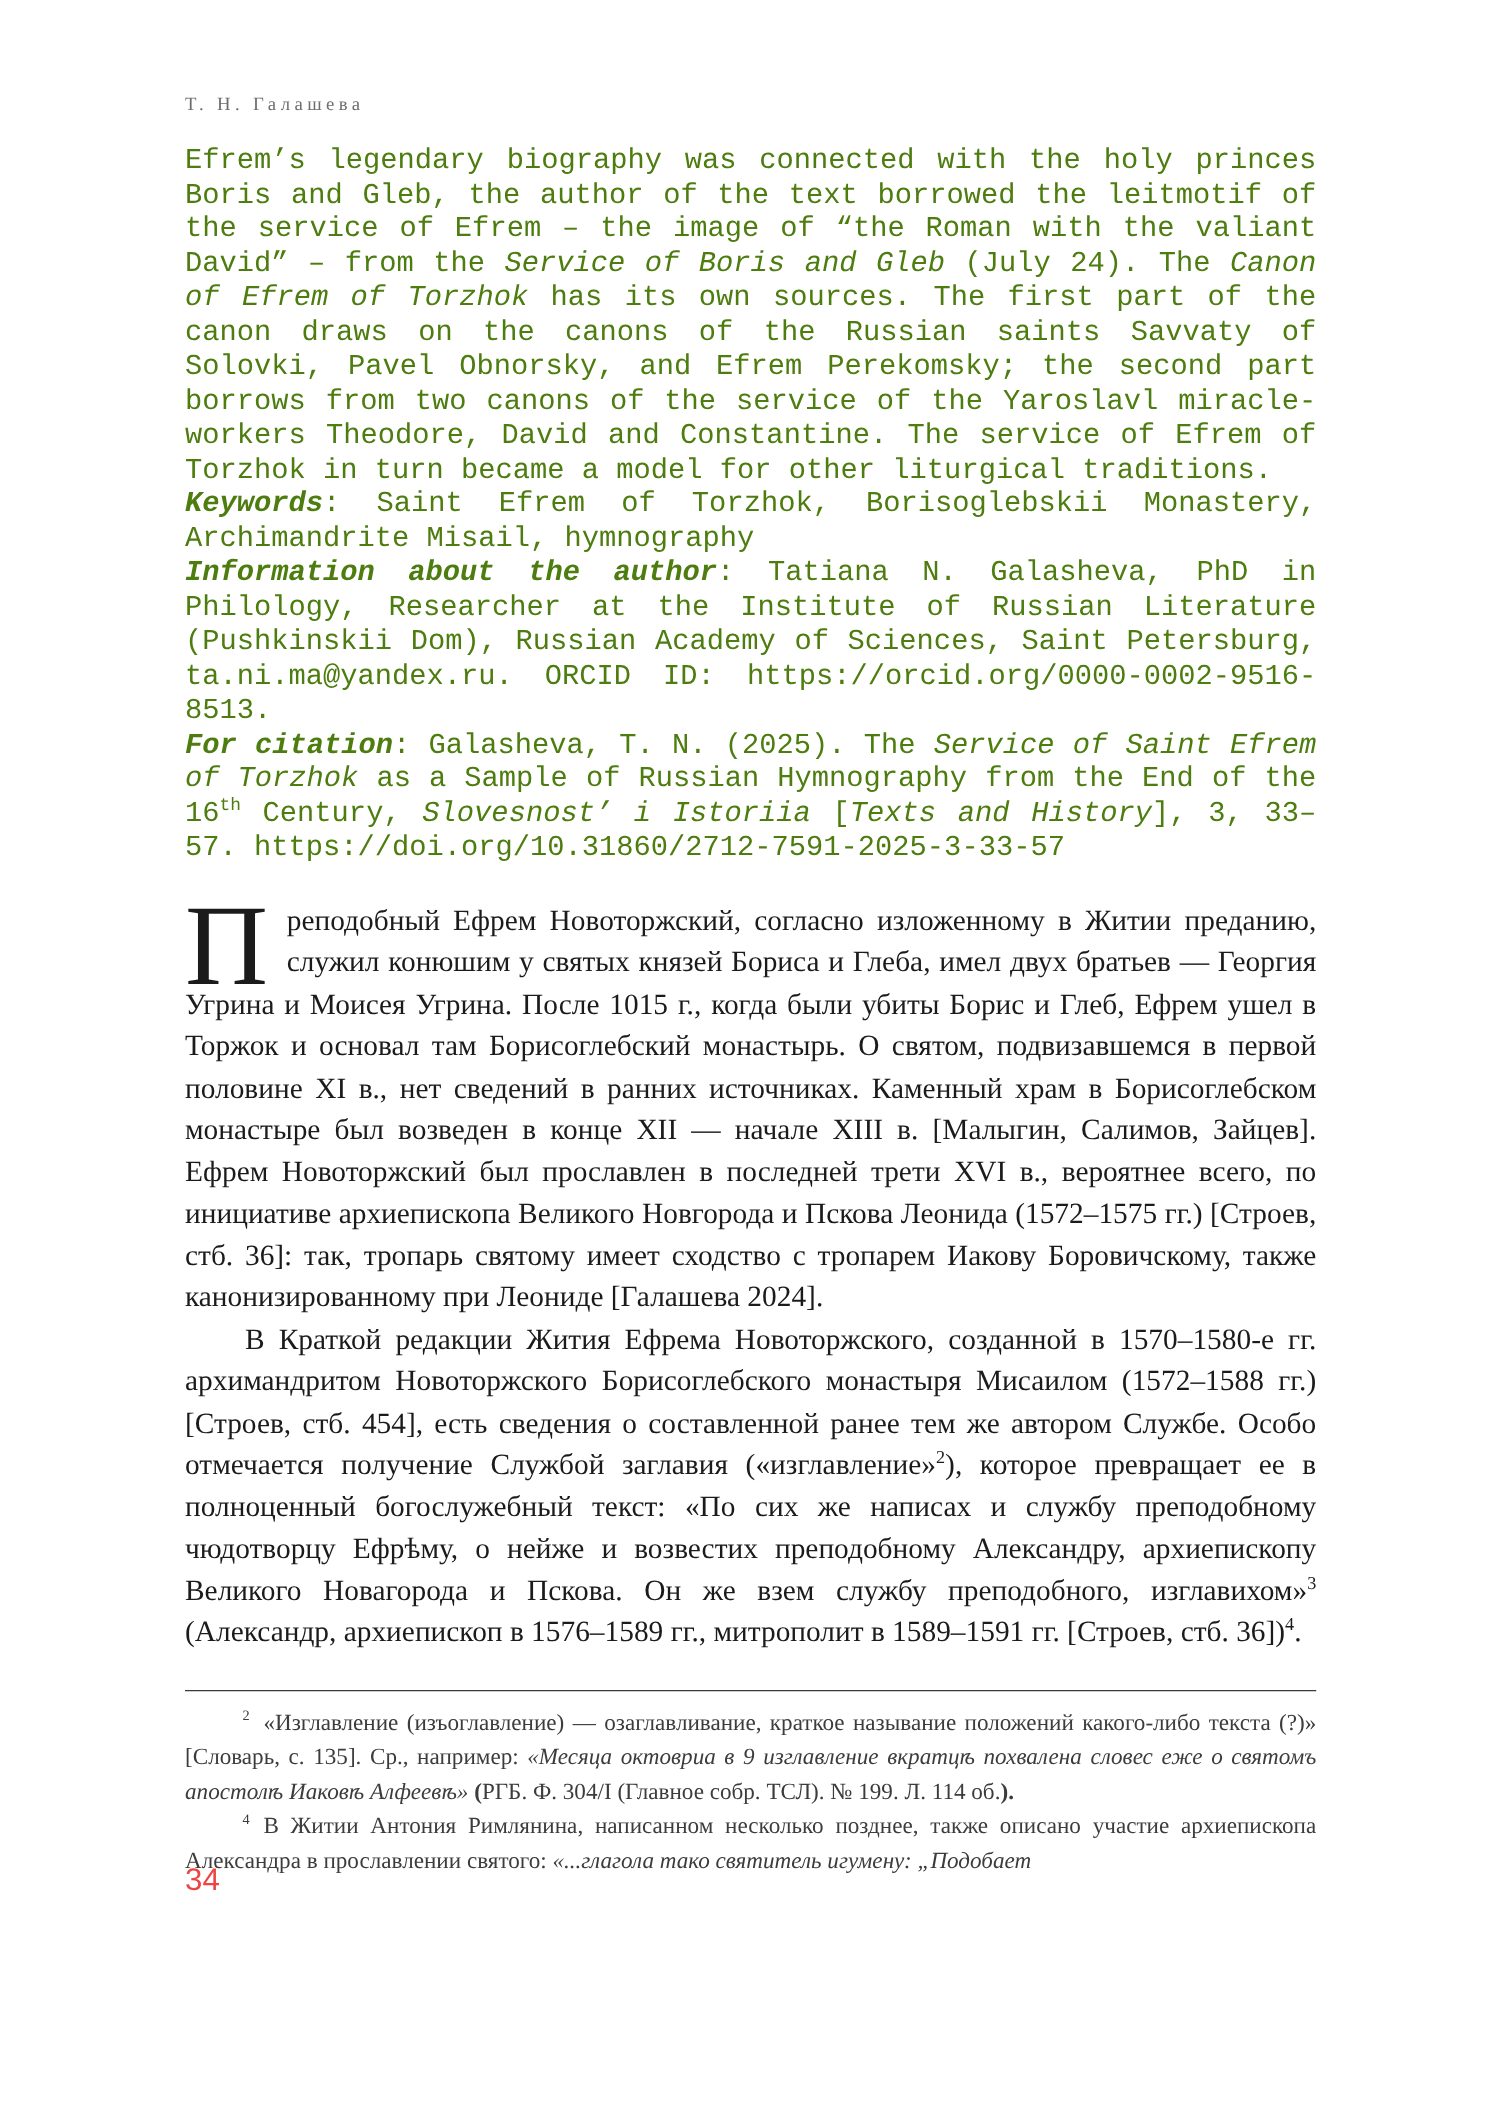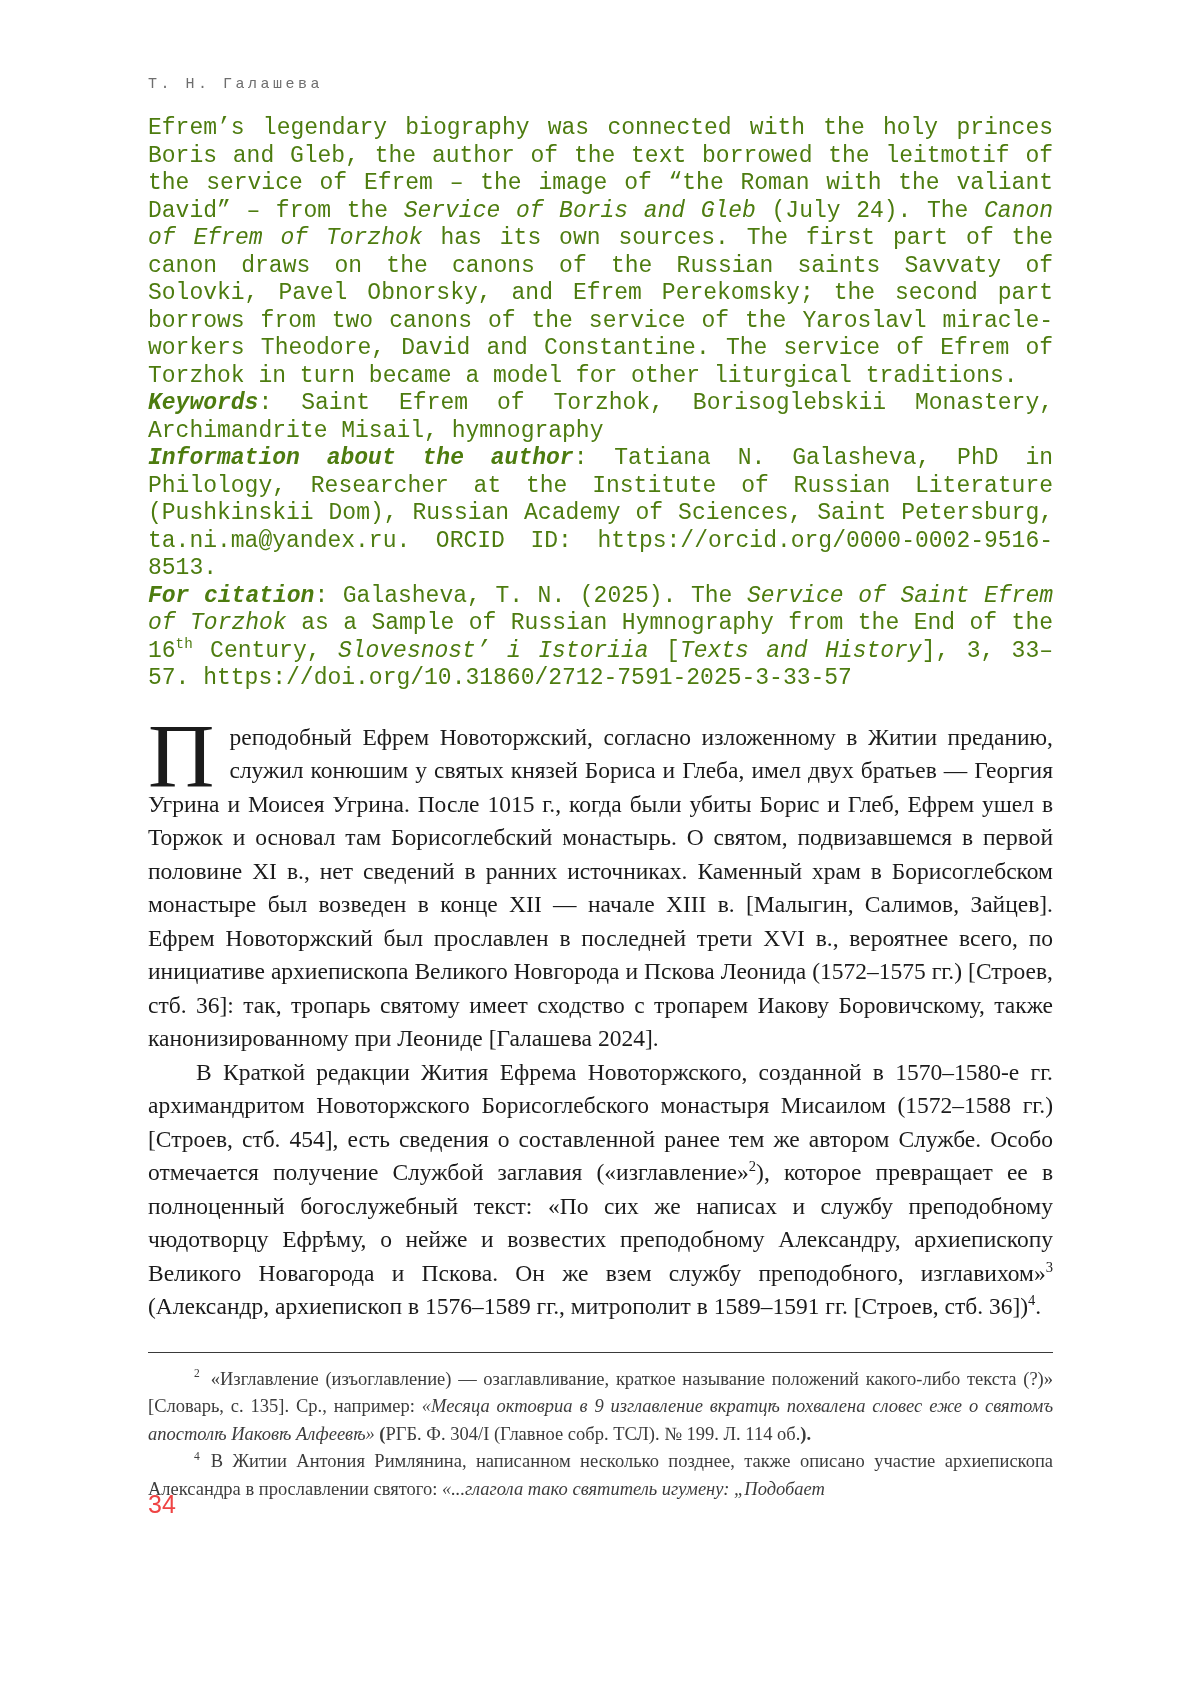--- a/index.html
+++ b/index.html
@@ -19,21 +19,21 @@
     inset: 0;
     background: #ffffff;
   }
   .content {
     position: absolute;
     left: 148px;
     top: 76px;
     width: 905px;
   }
   .running-head {
-    font-family: Liberation Mono, monospace;
+    font-family: Liberation Serif, serif;
     font-size: 15px;
     letter-spacing: 3.5px;
     color: #6e6e6e;
     margin-bottom: 22px;
   }
   .abstract {
     font-family: Liberation Mono, monospace;
     font-size: 23px;
     line-height: 27.5px;
     color: #4d7c0f;

